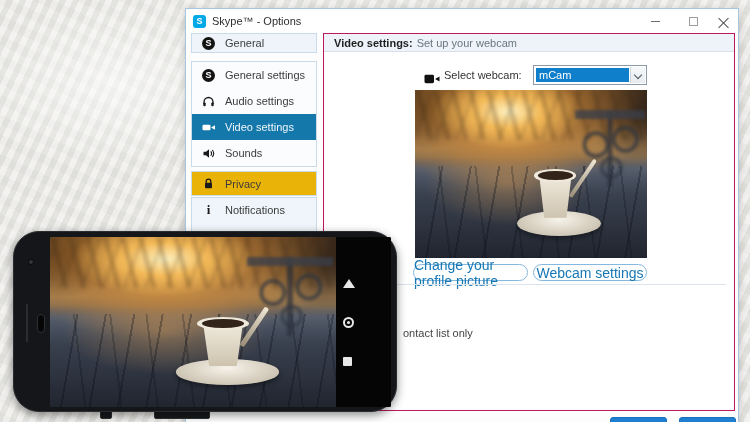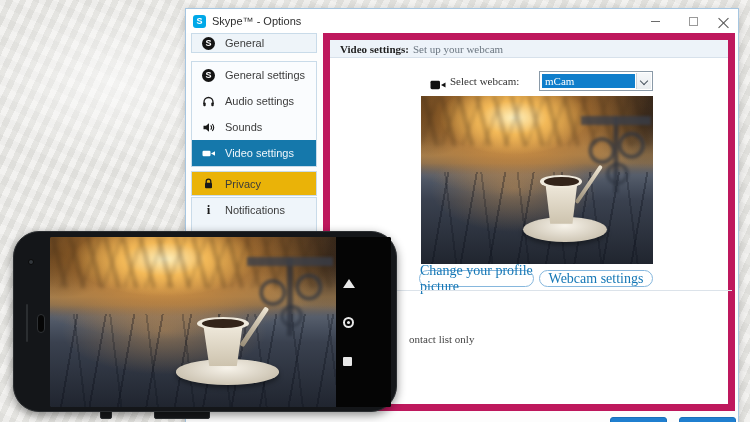--- a/index.html
+++ b/index.html
@@ -43,21 +43,21 @@
   #box-notif   { top:188px; height:44px; background:#eff5fa; }
   .side-row { display:flex; align-items:center; height:26px; padding-left:9px; gap:9px; font-size:11px; color:#3b3b3b; cursor:default; }
   #box-general .side-row, #box-privacy .side-row { height:100%; }
   #box-notif .side-row { height:24px; }
   .side-row.selected { background:#1578ab; color:#eef6fb; }
   .ico-cell { width:15px; display:flex; align-items:center; justify-content:center; }
   .skype-dot { width:13px; height:13px; border-radius:50%; background:#141414; color:#fff; font-size:9px; font-weight:bold; display:flex; align-items:center; justify-content:center; }
   .info-glyph { font-family:"Liberation Serif",serif; font-weight:bold; font-size:13px; color:#1a1a1a; }
 
   
-  #main { position:absolute; left:137px; top:24px; width:412px; height:378px; background:#fff; border:7px solid #be185d;font-family:Liberation Serif, serif; }
+  #main { position:absolute; left:137px; top:24px; width:412px; height:378px; background:#fff; border:1px solid #be185d; }
   #main-header { height:18px; background:#edf3f9; border-bottom:1px solid #d7e1eb; display:flex; align-items:center; padding-left:10px; font-size:11px; gap:4px; }
   #main-header b { color:#1f1f1f; } #main-header span { color:#6b7680; }
 
   #label-select { position:absolute; left:120px; top:34px; font-size:11px; color:#333; line-height:15px; }
   #dd { position:absolute; left:209px; top:31px; width:114px; height:20px; border:1px solid #8a9aa8; background:#fff; }
   #dd-value { position:absolute; left:2px; top:2px; right:17px; bottom:2px; background:#0f7ecb; color:#fff; font-size:11px; line-height:14px; padding-left:3px; overflow:hidden; }
   #dd-btn { position:absolute; right:1px; top:1px; width:15px; bottom:1px; background:linear-gradient(#f6f8fa,#e8ecef); border-left:1px solid #cdd4da; }
   #dd-btn i { position:absolute; left:4px; top:5px; width:6px; height:6px; border-right:1px solid #4a5560; border-bottom:1px solid #4a5560; transform:rotate(45deg); }
 
   #preview { position:absolute; left:91px; top:56px; width:232px; height:168px; }
@@ -164,37 +164,37 @@
     <div class="side-row">
       <span class="ico-cell">
         <svg width="13" height="13" viewBox="0 0 13 13">
             <path d="M2 9 V7 a4.5 4.5 0 0 1 9 0 V9" fill="none" stroke="#1a1a1a" stroke-width="1.3"></path>
             <rect x="1.3" y="7.6" width="2.4" height="3.6" rx="1" fill="#1a1a1a"></rect>
             <rect x="9.3" y="7.6" width="2.4" height="3.6" rx="1" fill="#1a1a1a"></rect>
           </svg>
       </span>
       <span>Audio settings</span>
     </div>
+    <div class="side-row selected">
+      <span class="ico-cell">
+        <svg width="14" height="13" viewBox="0 0 14 13">
+            <rect x="0.5" y="3.8" width="8" height="5.4" rx="1.2" fill="#ffffff"></rect>
+            <polygon points="9,6.5 13,4.2 13,8.8" fill="#ffffff"></polygon>
+          </svg>
+      </span>
+      <span>Video settings</span>
+    </div>
     <div class="side-row">
       <span class="ico-cell">
         <svg width="13" height="13" viewBox="0 0 13 13">
             <polygon points="1.5,4.8 4,4.8 7,2.2 7,10.8 4,8.2 1.5,8.2" fill="#1a1a1a"></polygon>
             <path d="M8.7 4.3 q1.8 2.2 0 4.4 M10.3 3 q2.8 3.5 0 7" fill="none" stroke="#1a1a1a" stroke-width="1.1"></path>
           </svg>
       </span>
       <span>Sounds</span>
-    </div>
-    <div class="side-row selected">
-      <span class="ico-cell">
-        <svg width="14" height="13" viewBox="0 0 14 13">
-            <rect x="0.5" y="3.8" width="8" height="5.4" rx="1.2" fill="#ffffff"></rect>
-            <polygon points="9,6.5 13,4.2 13,8.8" fill="#ffffff"></polygon>
-          </svg>
-      </span>
-      <span>Video settings</span>
     </div>
   </div>
 
   <div class="side-box" id="box-privacy">
     <div class="side-row">
       <span class="ico-cell">
         <svg width="13" height="13" viewBox="0 0 13 13">
             <path d="M4.2 6 V4.4 a2.3 2.3 0 0 1 4.6 0 V6" fill="none" stroke="#1a1a1a" stroke-width="1.3"></path>
             <rect x="3" y="5.8" width="7" height="5.4" rx="1" fill="#1a1a1a"></rect>
           </svg>

